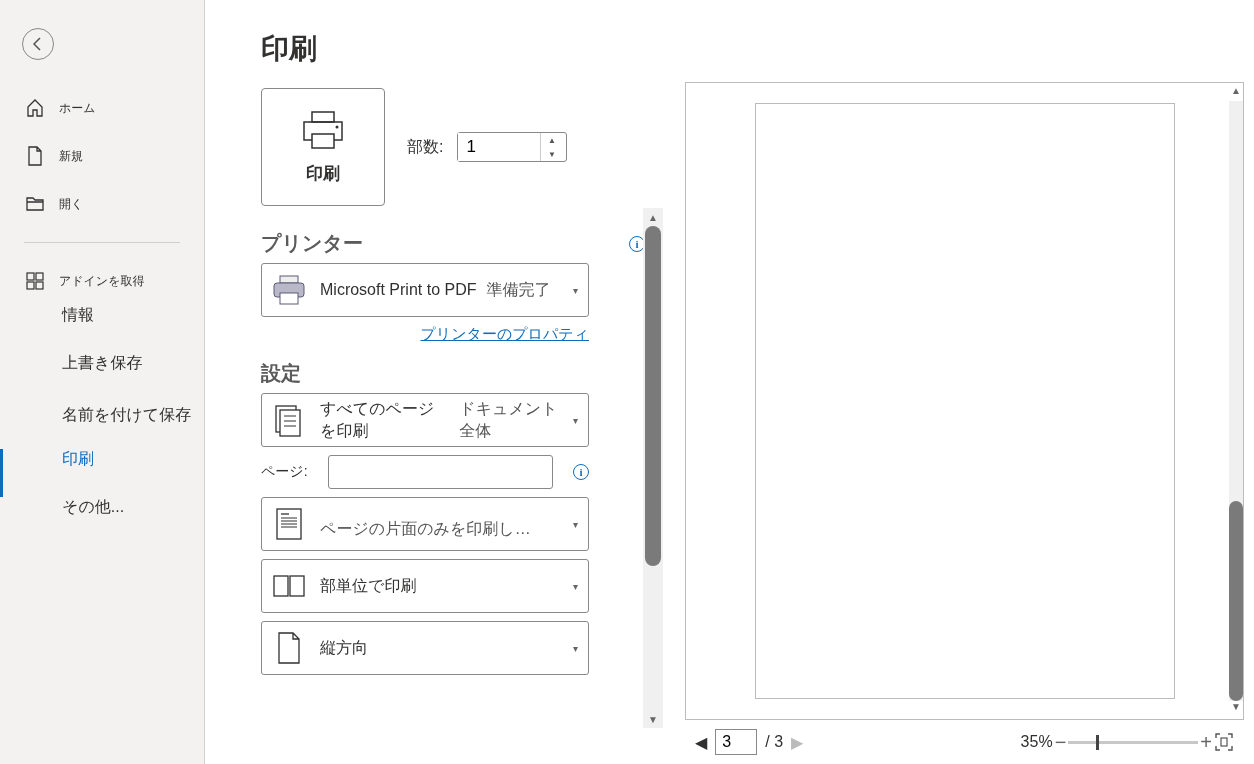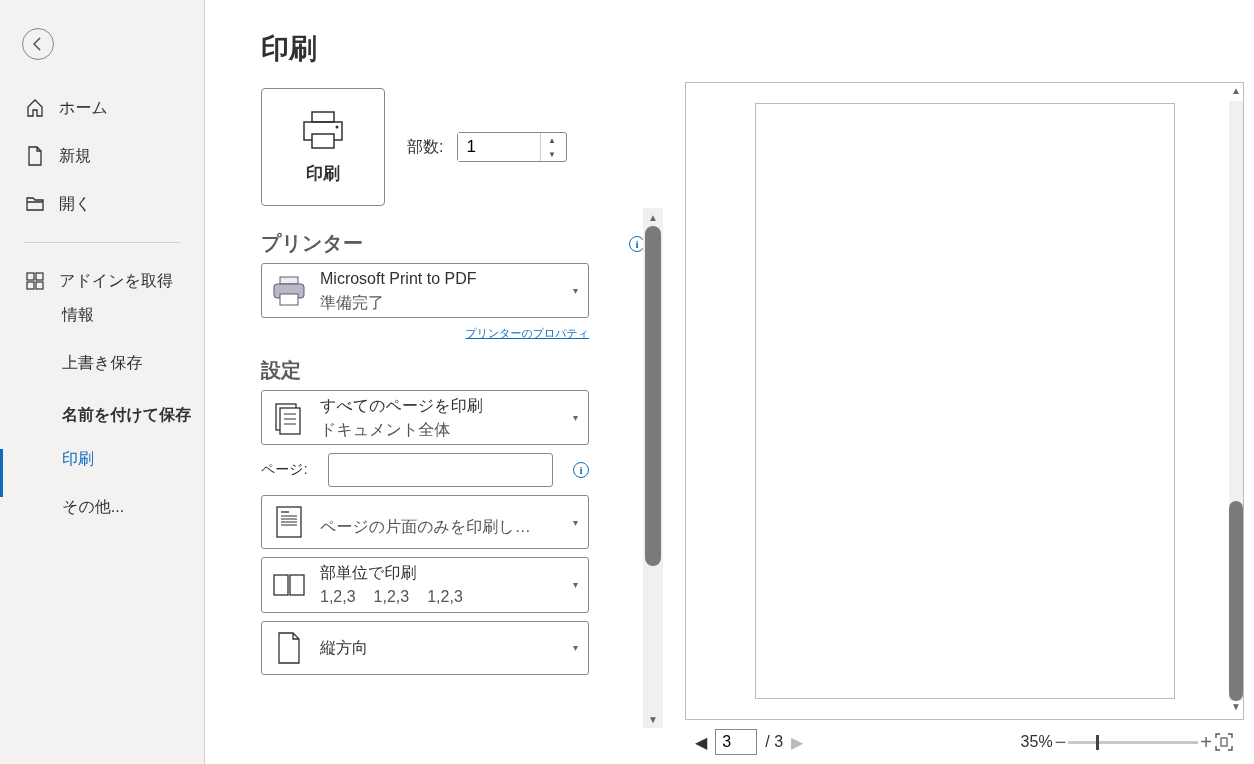--- a/index.html
+++ b/index.html
@@ -32,38 +32,38 @@
   display: flex;
   align-items: center;
   justify-content: center;
   cursor: pointer;
 }
 .nav-item {
   display: flex;
   align-items: center;
   height: 48px;
   padding-left: 25px;
-  font-size: 16px;
+  font-size: 12px;
   cursor: pointer;
   gap: 14px;
 }
 .nav-item .icon { width: 20px; display: flex; justify-content: center; }
 .nav-divider {
   border-top: 1px solid #d0d0d0;
   margin: 14px 24px;
 }
 .sub-item {
   padding-left: 62px;
   height: 48px;
   display: flex;
   align-items: flex-start;
   font-size: 16px;
   cursor: pointer;
 }
-.sub-item.wrap { line-height: 1.3; padding-top: 4px; padding-bottom: 4px; height: auto; min-height: 48px; padding-right: 8px; font-weight: bold; }
+.sub-item.wrap { line-height: 1.3; padding-top: 4px; padding-bottom: 4px; height: auto; min-height: 48px; padding-right: 8px; }
 .sub-item.active {
   color: #0f6cbd;
   border-left: 3px solid #0f6cbd;
   padding-left: 59px;
 }
 
 
 .main {
   flex: 1;
   display: flex;
@@ -141,25 +141,25 @@
   border: 1px solid #8a8886;
   border-radius: 3px;
   display: flex;
   align-items: center;
   padding: 4px 6px;
   gap: 10px;
   cursor: pointer;
   margin-bottom: 8px;
 }
 .dropdown .dd-icon { width: 42px; display: flex; justify-content: center; }
-.dropdown .dd-text { flex: 1; display: flex; flex-direction: column; gap: 2px; font-size: 16px; line-height: 1.35; }
+.dropdown .dd-text { flex: 1; display: flex; gap: 10px; font-size: 16px; line-height: 1.35; }
 .dropdown .dd-sub { color: #555; }
 .dropdown .dd-caret { font-size: 10px; color: #666; padding-right: 4px; }
 
-.link { color: #0f6cbd; text-decoration: underline; font-size: 11px; cursor: pointer; text-align: right; width: 328px; margin-bottom: 16px; }
+.link { color: #0f6cbd; text-decoration: underline; font-size: 15px; cursor: pointer; text-align: right; width: 328px; margin-bottom: 16px; }
 .pages-input {
   flex: 1; height: 34px; border: 1px solid #8a8886; border-radius: 3px;
   padding: 0 8px; font-size: 15px;
 }
 .pages-wrap { width: 328px; display: flex; align-items: center; gap: 20px; }
 
 
 .settings-scroll {
   position: absolute;
   right: -18px;
@@ -399,23 +399,20 @@
 
       <div class="dropdown">
         <span class="dd-icon">
           <svg width="36" height="28" viewBox="0 0 36 28">
               <rect x="3" y="4" width="14" height="20" fill="none" stroke="#323130" stroke-width="1.3"></rect>
               <rect x="19" y="4" width="14" height="20" fill="none" stroke="#323130" stroke-width="1.3"></rect>
             </svg>
         </span>
         <span class="dd-text">
           <span>部単位で印刷</span>
-          <span class="dd-sub collate">
-            <span class="grp">1,2,3</span><span class="grp">1,2,3</span><span class="grp">1,2,3</span>
-          </span>
         </span>
         <span class="dd-caret">▾</span>
       </div>
 
       <div class="dropdown">
         <span class="dd-icon">
           <svg width="28" height="34" viewBox="0 0 28 34">
               <path d="M4 2 H18 L24 8 V32 H4 Z M18 2 V8 H24" fill="none" stroke="#323130" stroke-width="1.3"></path>
             </svg>
         </span>

